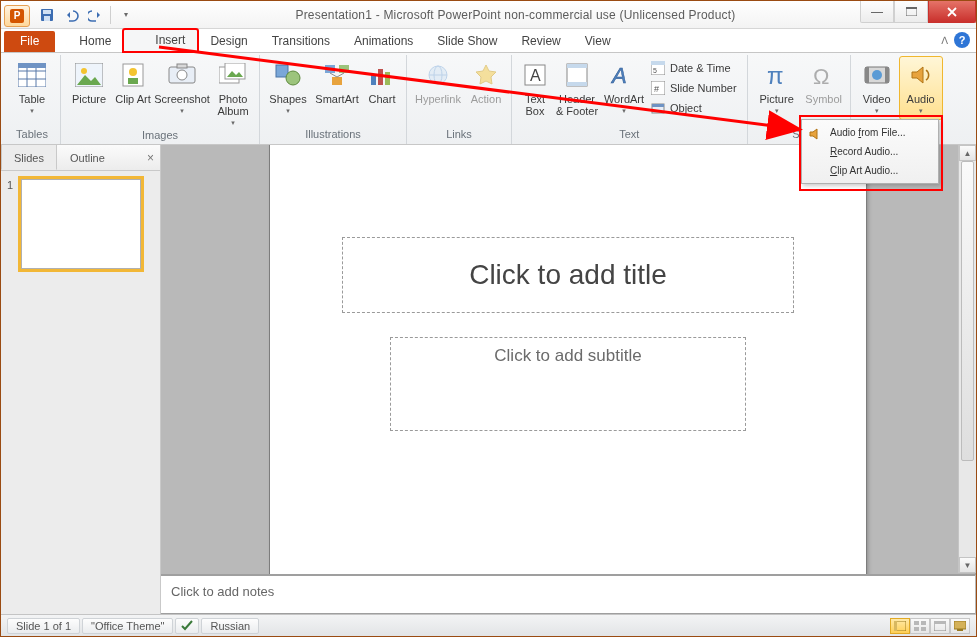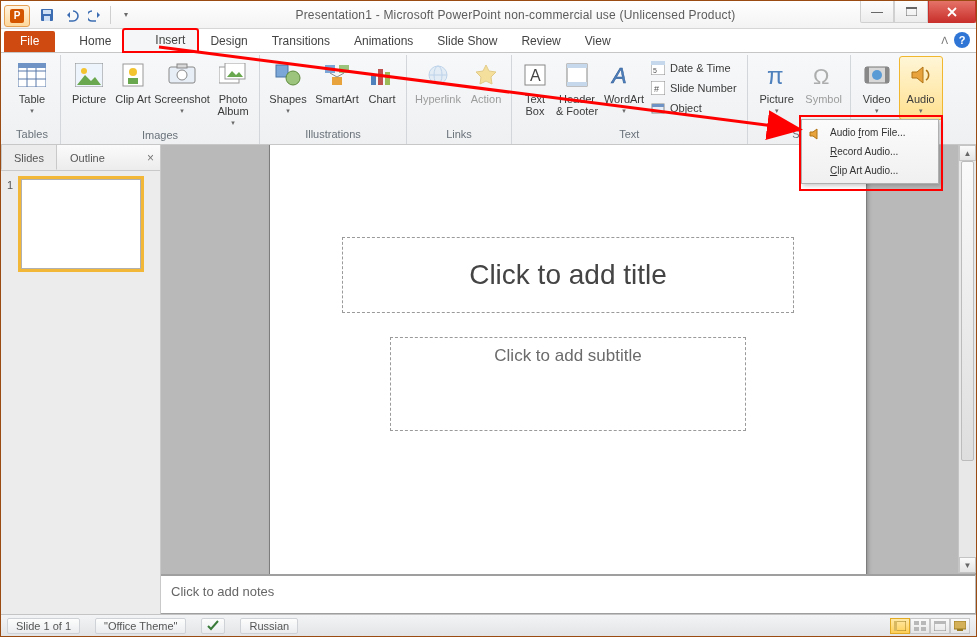--- a/index.html
+++ b/index.html
@@ -66,21 +66,21 @@
   .vscroll .varrow { position: absolute; left: 0; right: 0; height: 16px; background: linear-gradient(#fafafa,#e4e4e4); text-align: center; font-size: 8px; line-height: 16px; color: #666; border: 1px solid #c4c4c4; }
   .vscroll .vtop { top: 0; } .vscroll .vbot { bottom: 0; }
   
   .audio-menu { position: absolute; left: 800px; top: 118px; width: 138px; background: linear-gradient(#fbfbfb,#f0f0f0); border: 1px solid #b0b0b0; padding: 3px 2px; box-shadow: 2px 2px 4px rgba(0,0,0,.2); z-index: 50; }
   .audio-menu .mi { display: flex; gap: 8px; font-size: 10px; color: #333; padding: 4px 6px 4px 26px; position: relative; }
   .audio-menu .mi u { text-decoration: underline; }
   .audio-menu .mi .mic { position: absolute; left: 4px; width: 16px; height: 16px; }
   .red-box { position: absolute; outline: 2px solid #ff0000; pointer-events: none; z-index: 60; }
   .annot-arrow { position: absolute; z-index: 55; pointer-events: none; }
   
-  .statusbar { height: 22px; background: linear-gradient(#f3f4f5,#e2e4e6); border-top: 1px solid #c4c4c4; display: flex; align-items: center; font-size: 11px; color: #555; padding: 0 6px; gap: 15px; }
+  .statusbar { height: 22px; background: linear-gradient(#f3f4f5,#e2e4e6); border-top: 1px solid #c4c4c4; display: flex; align-items: center; font-size: 11px; color: #555; padding: 0 6px; gap: 2px; }
   .statusbar .sitem { padding: 0 8px; border: 1px solid #cfd3d7; border-radius: 2px; height: 16px; line-height: 14px; background: linear-gradient(#fdfdfd,#eaecee); }
   .statusbar .spacer { flex: 1; }
   .viewbtns { display: flex; gap: 0; }
   .viewbtn { width: 20px; height: 16px; border: 1px solid #c7c7c7; background: linear-gradient(#fafafa,#e6e6e6); display:flex; align-items:center; justify-content:center; font-size:9px; color:#7c6a2b; }
   .viewbtn.active { background: linear-gradient(#ffe9a8,#ffcf54); border-color: #e0a926; }
   .zoom { display: flex; align-items: center; gap: 4px; margin-left: 8px; }
   .zoom .ztrack { width: 100px; height: 4px; background: #cfcfcf; position: relative; border-radius: 2px; }
   .zoom .zthumb { position: absolute; left: 46px; top: -4px; width: 8px; height: 12px; background: linear-gradient(#fafafa,#d8d8d8); border: 1px solid #9a9a9a; border-radius: 2px; }
   .zoom .zbtn { width: 14px; height: 14px; border: 1px solid #c7c7c7; background: #f2f2f2; text-align: center; line-height: 11px; font-size: 11px; color: #555; }
   .zoom .zfit { width: 18px; height: 16px; border: 1px solid #c7c7c7; background: linear-gradient(#fafafa,#e6e6e6); margin-left: 6px; display:flex; align-items:center; justify-content:center; }

